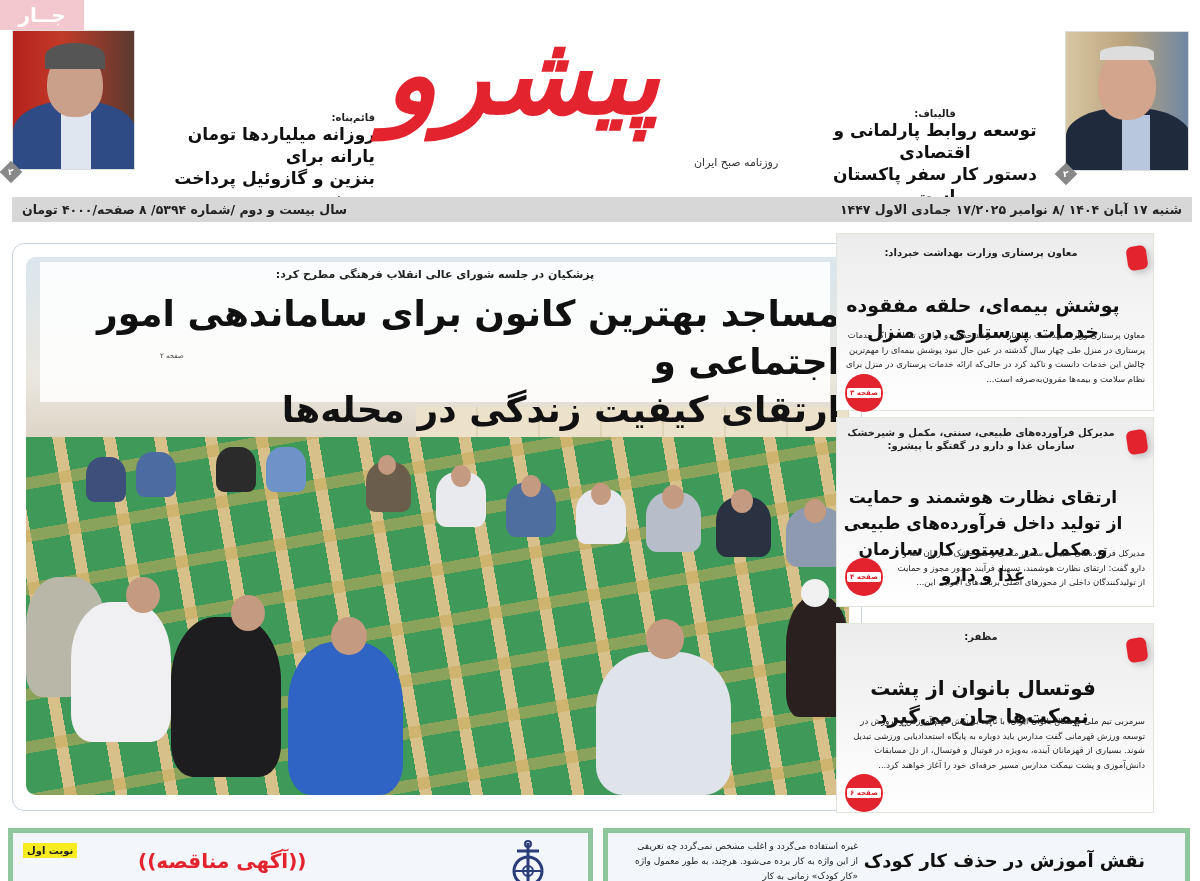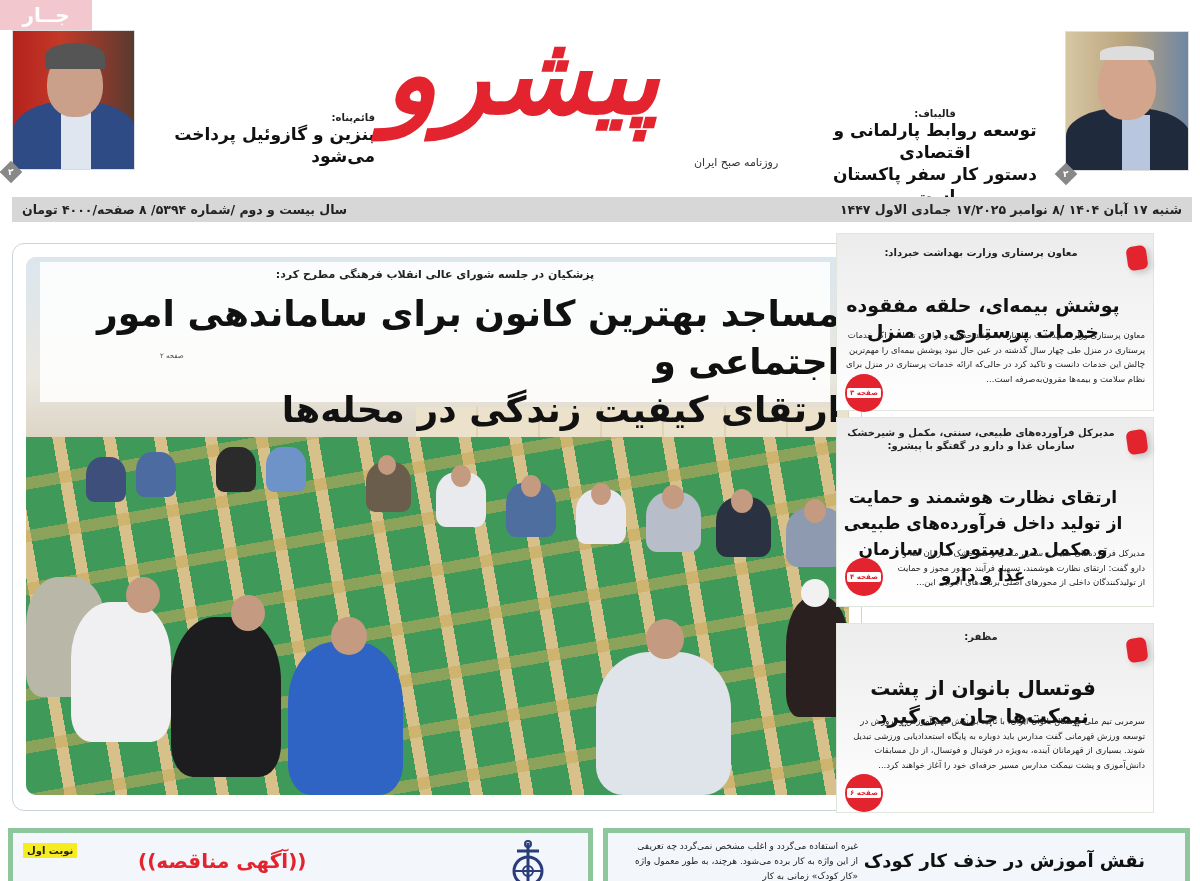--- a/index.html
+++ b/index.html
@@ -3,21 +3,21 @@
 <meta charset="utf-8">
 <style>
   * { box-sizing: border-box; margin: 0; padding: 0; }
   html, body { width: 1200px; height: 881px; overflow: hidden; background: #ffffff; }
   body { position: relative; font-family: "DejaVu Sans", sans-serif; color: #111; direction: rtl; }
 
   .abs { position: absolute; }
 
   
   .watermark {
-    left: 0; top: 0; width: 92px; height: 30px;
+    left: 0; top: 0; width: 84px; height: 30px;
     background: #f2c6cc; color: #fff; font-weight: bold; font-size: 20px;
     display: flex; align-items: center; justify-content: center; letter-spacing: 2px;
     opacity: .95;
   }
 
   
   .portrait { overflow: hidden; border: 1px solid #ddd; }
   .portrait .bg { position: absolute; inset: 0; }
   .portrait .head { position: absolute; border-radius: 50% 50% 45% 45%; background: #caa08a; }
   .portrait .hair { position: absolute; border-radius: 50% 50% 0 0; }
@@ -127,20 +127,21 @@
   <div class="shirt" style="left:48px;width:30px;height:60px;background:#dfe6ef;"></div>
   <div class="head" style="left:34px;top:20px;width:56px;height:66px;"></div>
   <div class="hair" style="left:32px;top:12px;width:60px;height:26px;background:#555;"></div>
 </div>
 <div class="diamond-badge" style="left:3px;top:164px;">
     <span>۲</span>
   </div>
 
 <div class="abs teaser" style="left:145px;top:112px;width:230px;text-align:right;">
   <div class="kicker">قائم‌پناه:</div>
+  <div class="title">روزانه میلیاردها تومان یارانه برای</div>
   <div class="title">بنزین و گازوئیل پرداخت می‌شود</div>
 </div>
 
 <div class="abs logo">
   <div class="logo-text">پیشرو</div>
 </div>
 <div class="abs logo-sub">روزنامه صبح ایران</div>
 
 <div class="abs teaser" style="left:820px;top:108px;width:230px;">
   <div class="kicker">قالیباف:</div>

